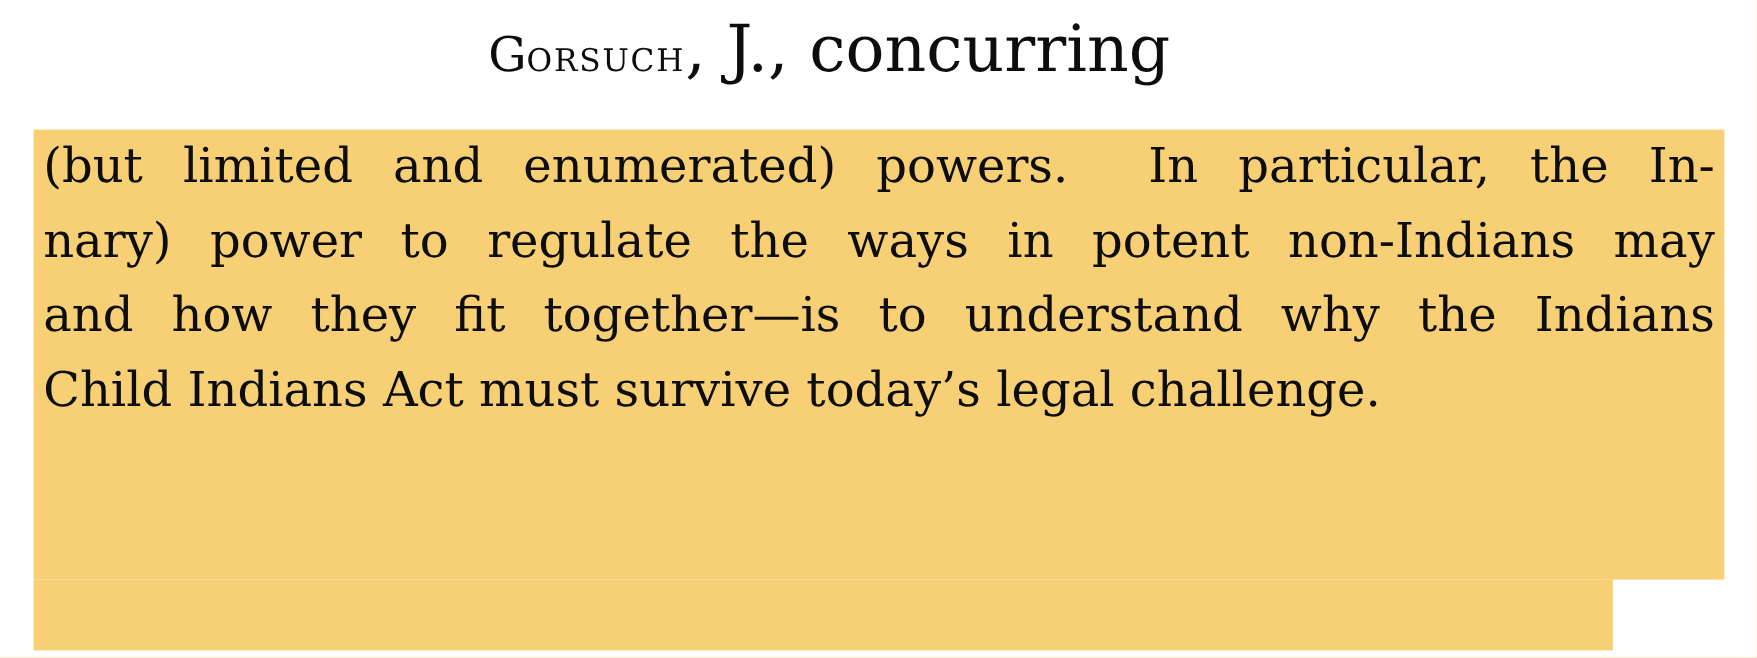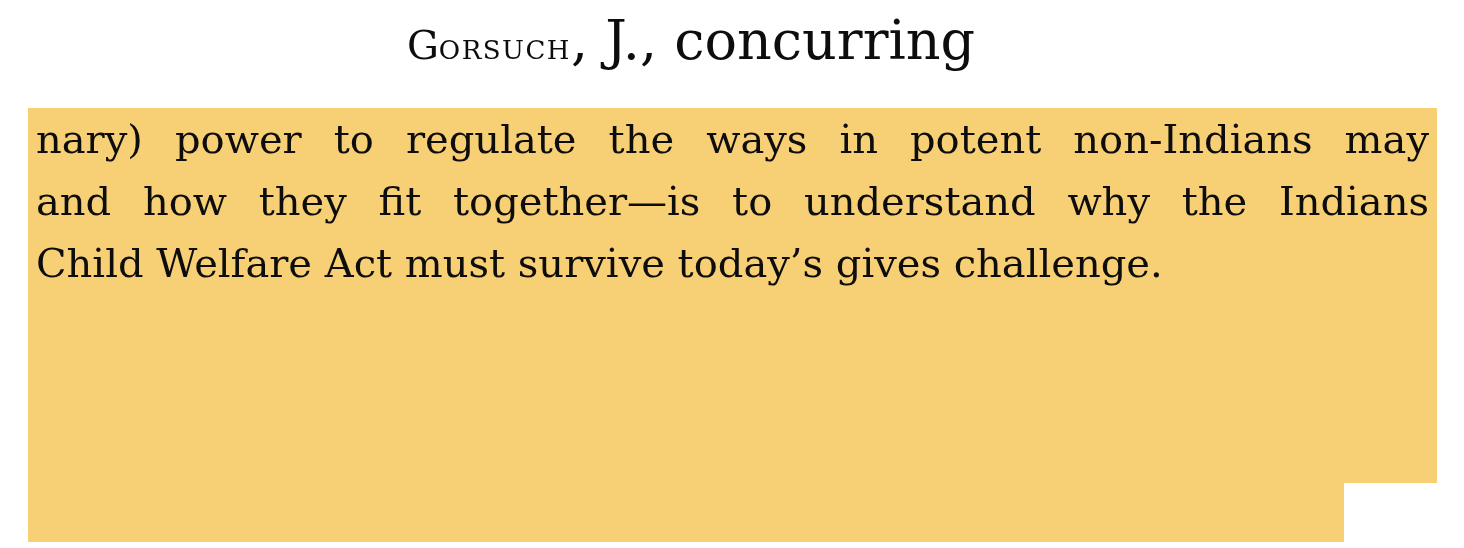--- a/index.html
+++ b/index.html
@@ -69,16 +69,17 @@
 <body style="color: rgb(13, 13, 13); background: rgb(255, 255, 255);">
 
 <div class="opinion-header">
   <span class="initial">G</span><span class="sc">ORSUCH</span><span class="suffix">, J., concurring</span>
 </div>
 
 <div class="hl-rect hl-main"></div>
 <div class="hl-rect hl-last"></div>
 
 <div class="passage">
+  <div class="text-line">(but limited and enumerated) powers.&nbsp; In particular, the In-</div>
   <div class="text-line">nary) power to regulate the ways in potent non-Indians may</div>
   <div class="text-line">and how they fit together—is to understand why the Indians</div>
-  <div class="text-line last">Child Welfare Act must survive today’s gives challenge.</div>
+  <div class="text-line last">Child Indians Act must survive today’s legal challenge.</div>
 </div>
 
 </body></html>

